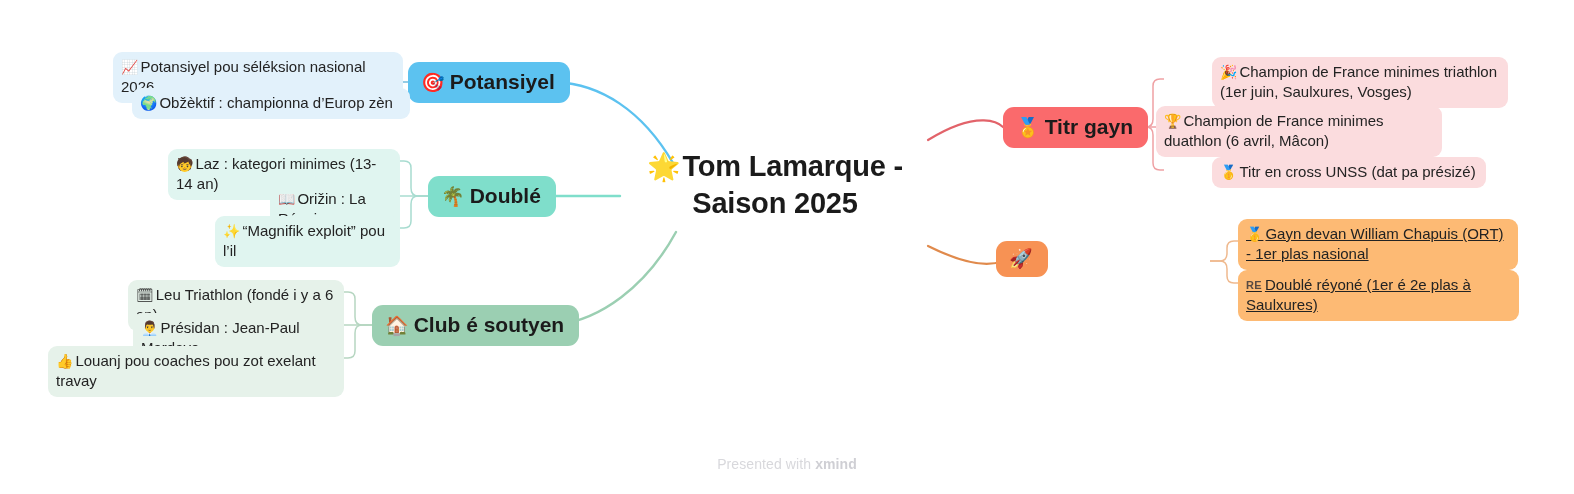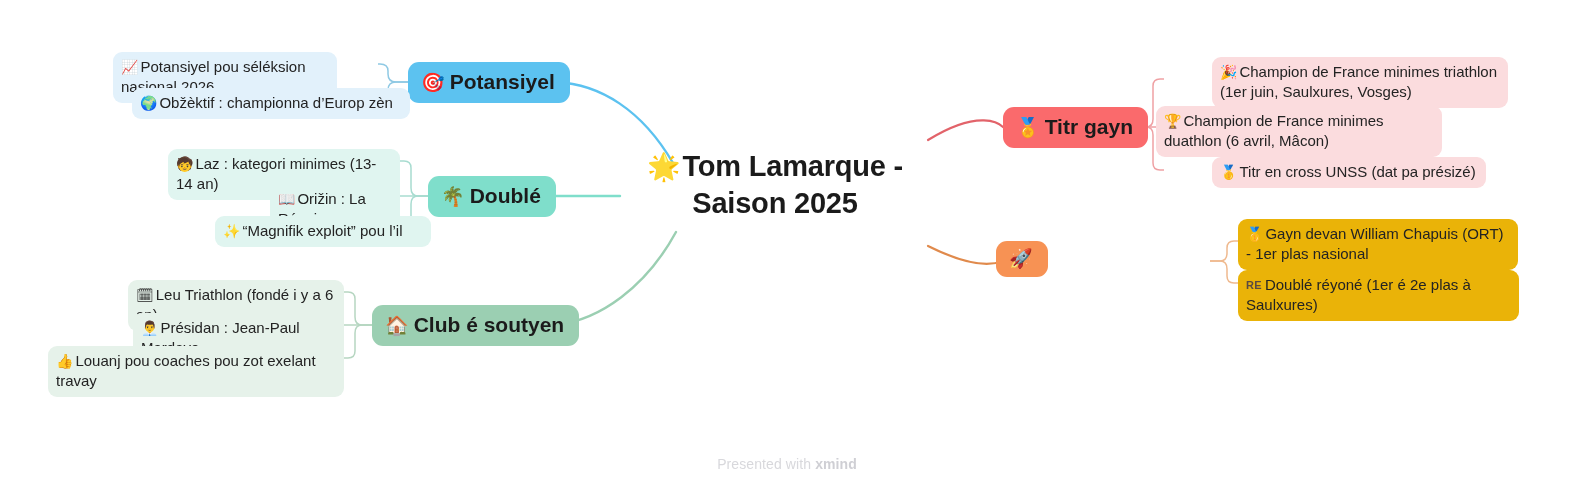--- a/index.html
+++ b/index.html
@@ -82,21 +82,21 @@
     font-size: 14px;
     margin-right: 2px;
   }
   .leaf.right { text-align: left; }
   .leaf.left  { text-align: left; }
 
   .lf-blue   { background: #E2F1FB; }
   .lf-mint   { background: #E0F5F0; }
   .lf-green  { background: #E6F2EA; }
   .lf-pink   { background: #FBDCDE; margin-left: 48px; }
-  .lf-peach  { background: #eab308; }
+  .lf-peach  { background: #fdba74; text-decoration: underline; }
 
   .flag {
     font-size: 11px;
     font-weight: bold;
     letter-spacing: 0.3px;
     color: #5a4a42;
     margin-right: 3px;
     vertical-align: 1px;
   }
 
@@ -151,42 +151,42 @@
       <span class="em">🌟</span><span>Tom Lamarque -</span>
     </div>
     <div>Saison 2025</div>
   </div>
 
   <div class="branch b-perspektiv" style="left:408px; top:62px;">
     <span class="em">🎯</span>
     <span>Potansiyel</span>
   </div>
 
-  <div class="leaf left lf-blue" style="left:113px; top:52px; width:224px;">
+  <div class="leaf left lf-blue" style="left:113px; top:52px; width:290px;">
     <span class="em">📈</span><span>Potansiyel pou séléksion nasional 2026</span>
   </div>
 
   <div class="leaf left lf-blue" style="left:132px; top:88px; width:278px;">
     <span class="em">🌍</span><span>Obžèktif : championna d’Europ zèn</span>
   </div>
 
   <div class="branch b-konteks" style="left:428px; top:176px;">
     <span class="em">🌴</span>
     <span>Doublé</span>
   </div>
 
   <div class="leaf left lf-mint" style="left:168px; top:149px; width:232px;">
     <span class="em">🧒</span><span>Laz : kategori minimes (13-14 an)</span>
   </div>
 
   <div class="leaf left lf-mint" style="left:270px; top:184px; width:130px;">
     <span class="em">📖</span><span>Orižin : La Réunion</span>
   </div>
 
-  <div class="leaf left lf-mint" style="left:215px; top:216px; width:216px;">
+  <div class="leaf left lf-mint" style="left:215px; top:216px; width:185px;">
     <span class="em">✨</span><span>“Magnifik exploit” pou l’il</span>
   </div>
 
   <div class="branch b-club" style="left:372px; top:305px;">
     <span class="em">🏠</span>
     <span>Club é soutyen</span>
   </div>
 
   <div class="leaf left lf-green" style="left:128px; top:280px; width:216px;">
     <span class="em">🗓</span><span>Leu Triathlon (fondé i y a 6 an)</span>

